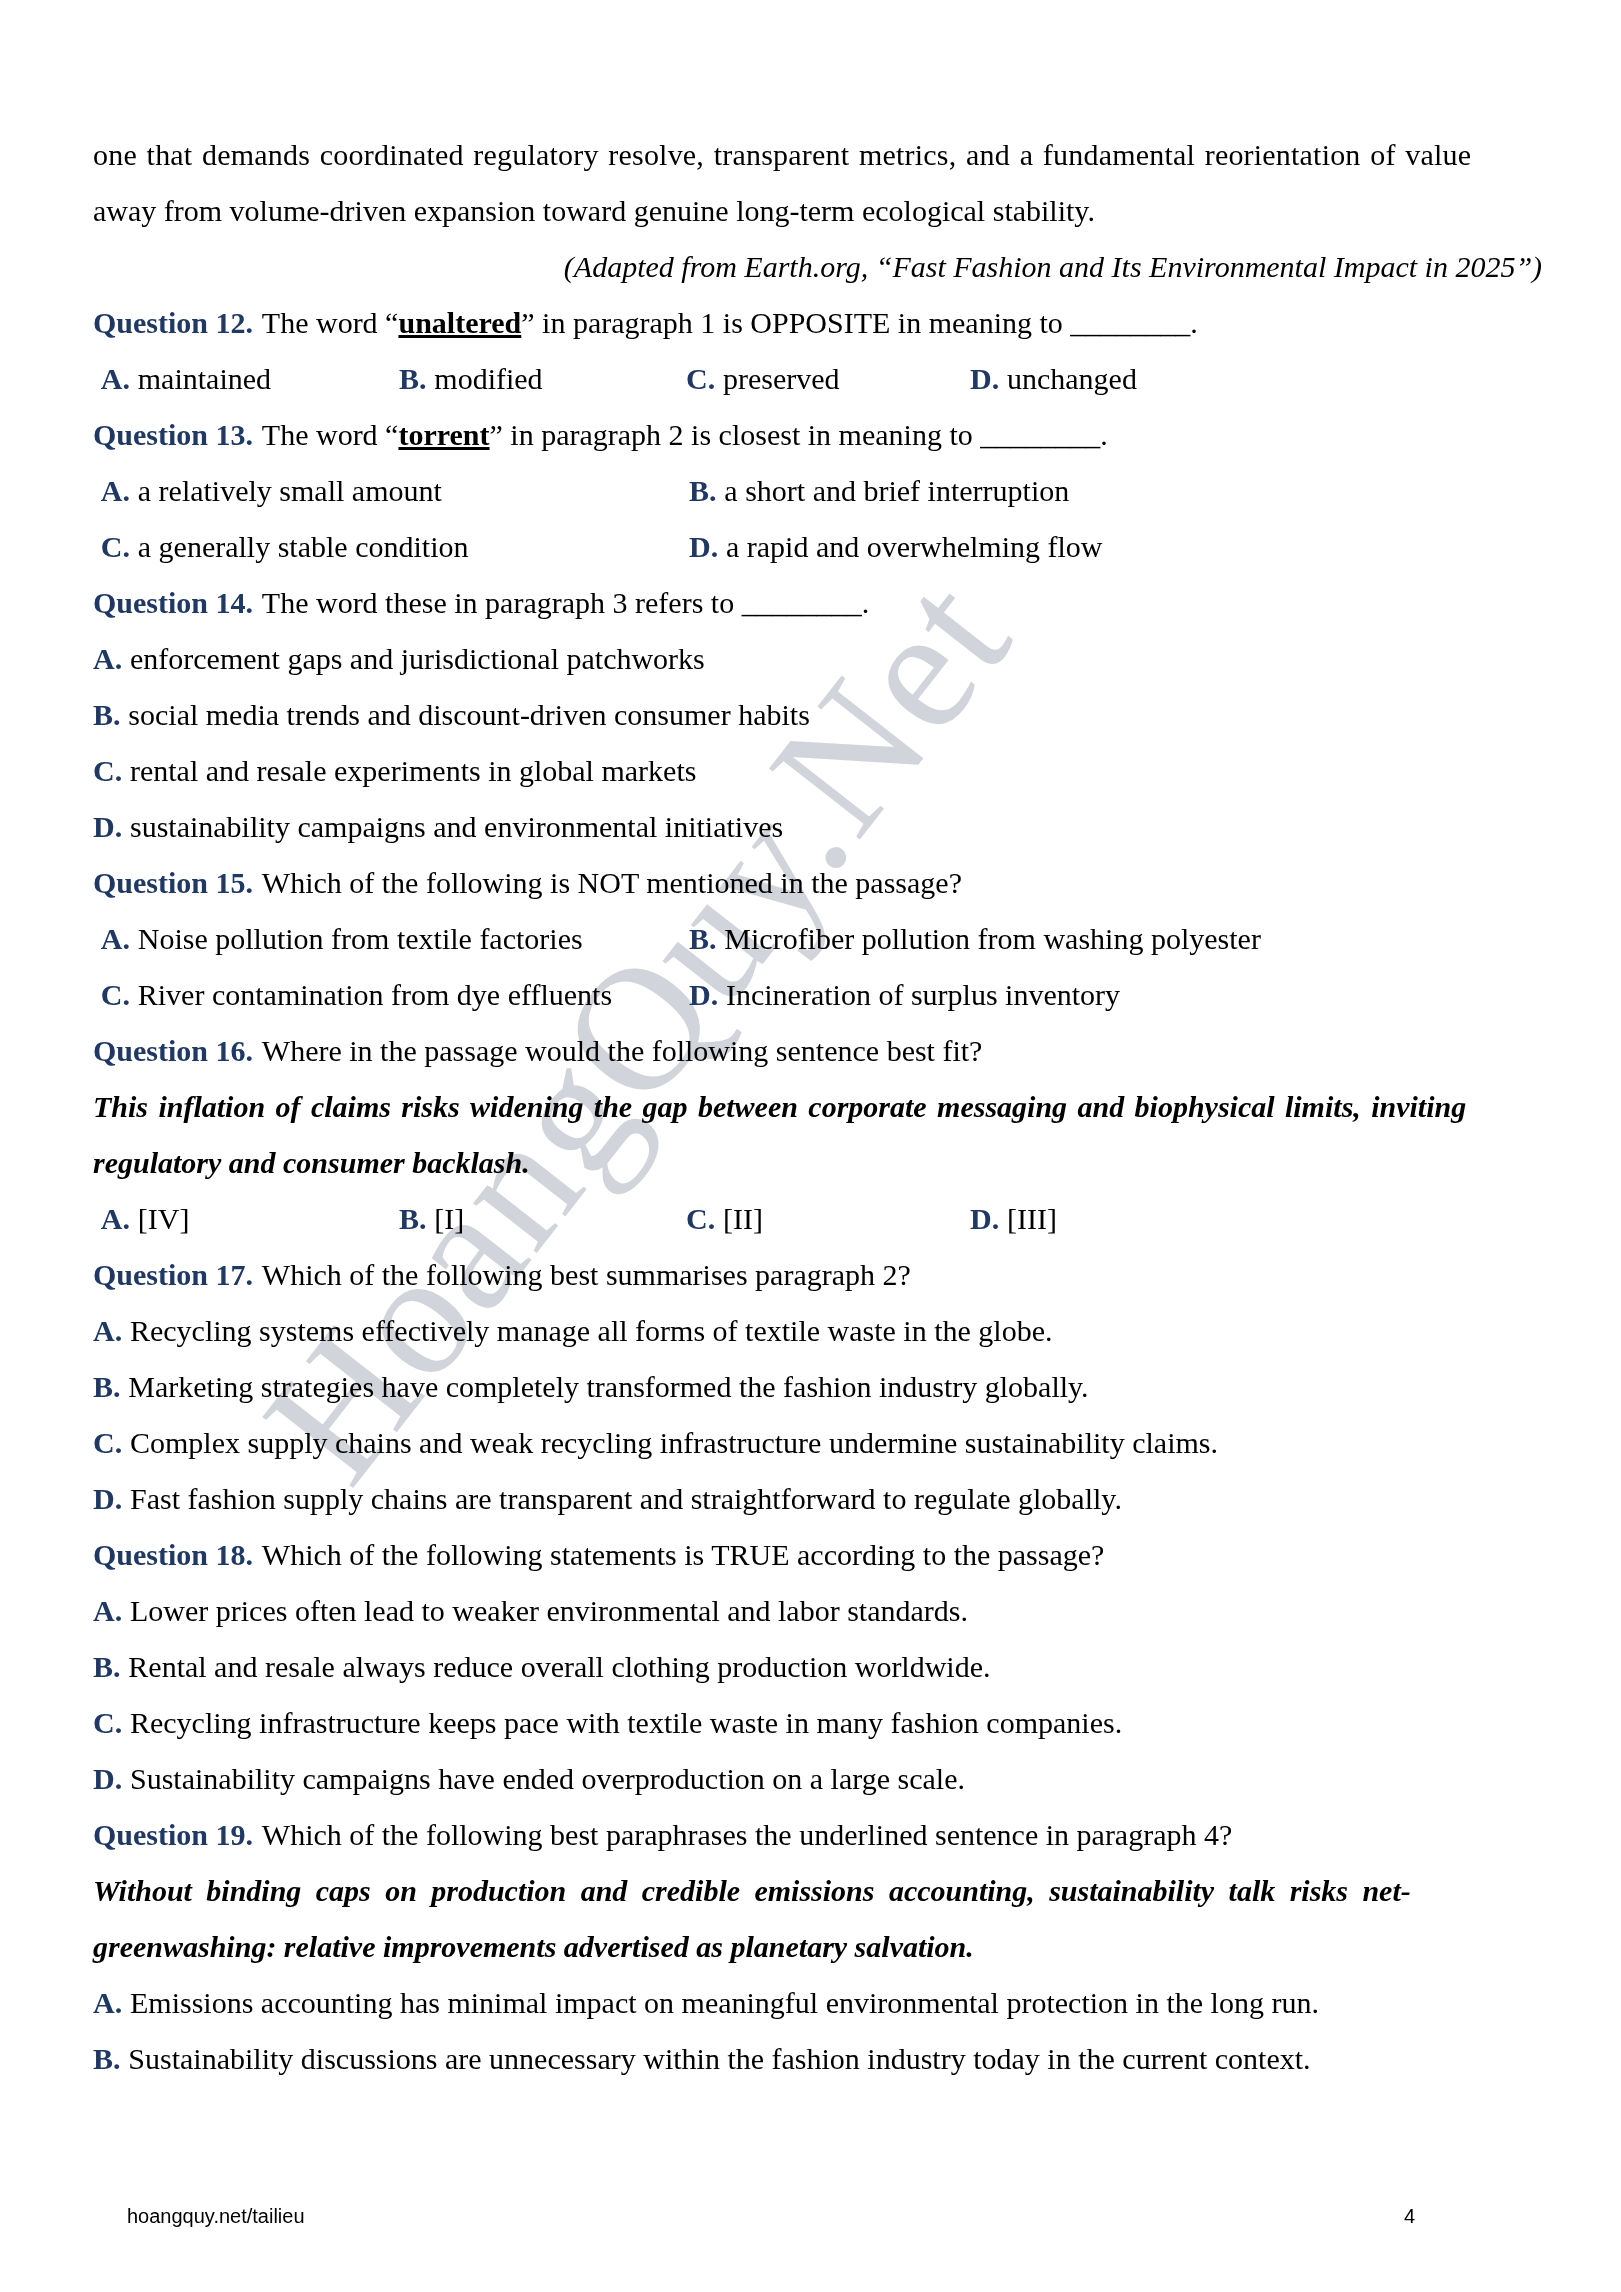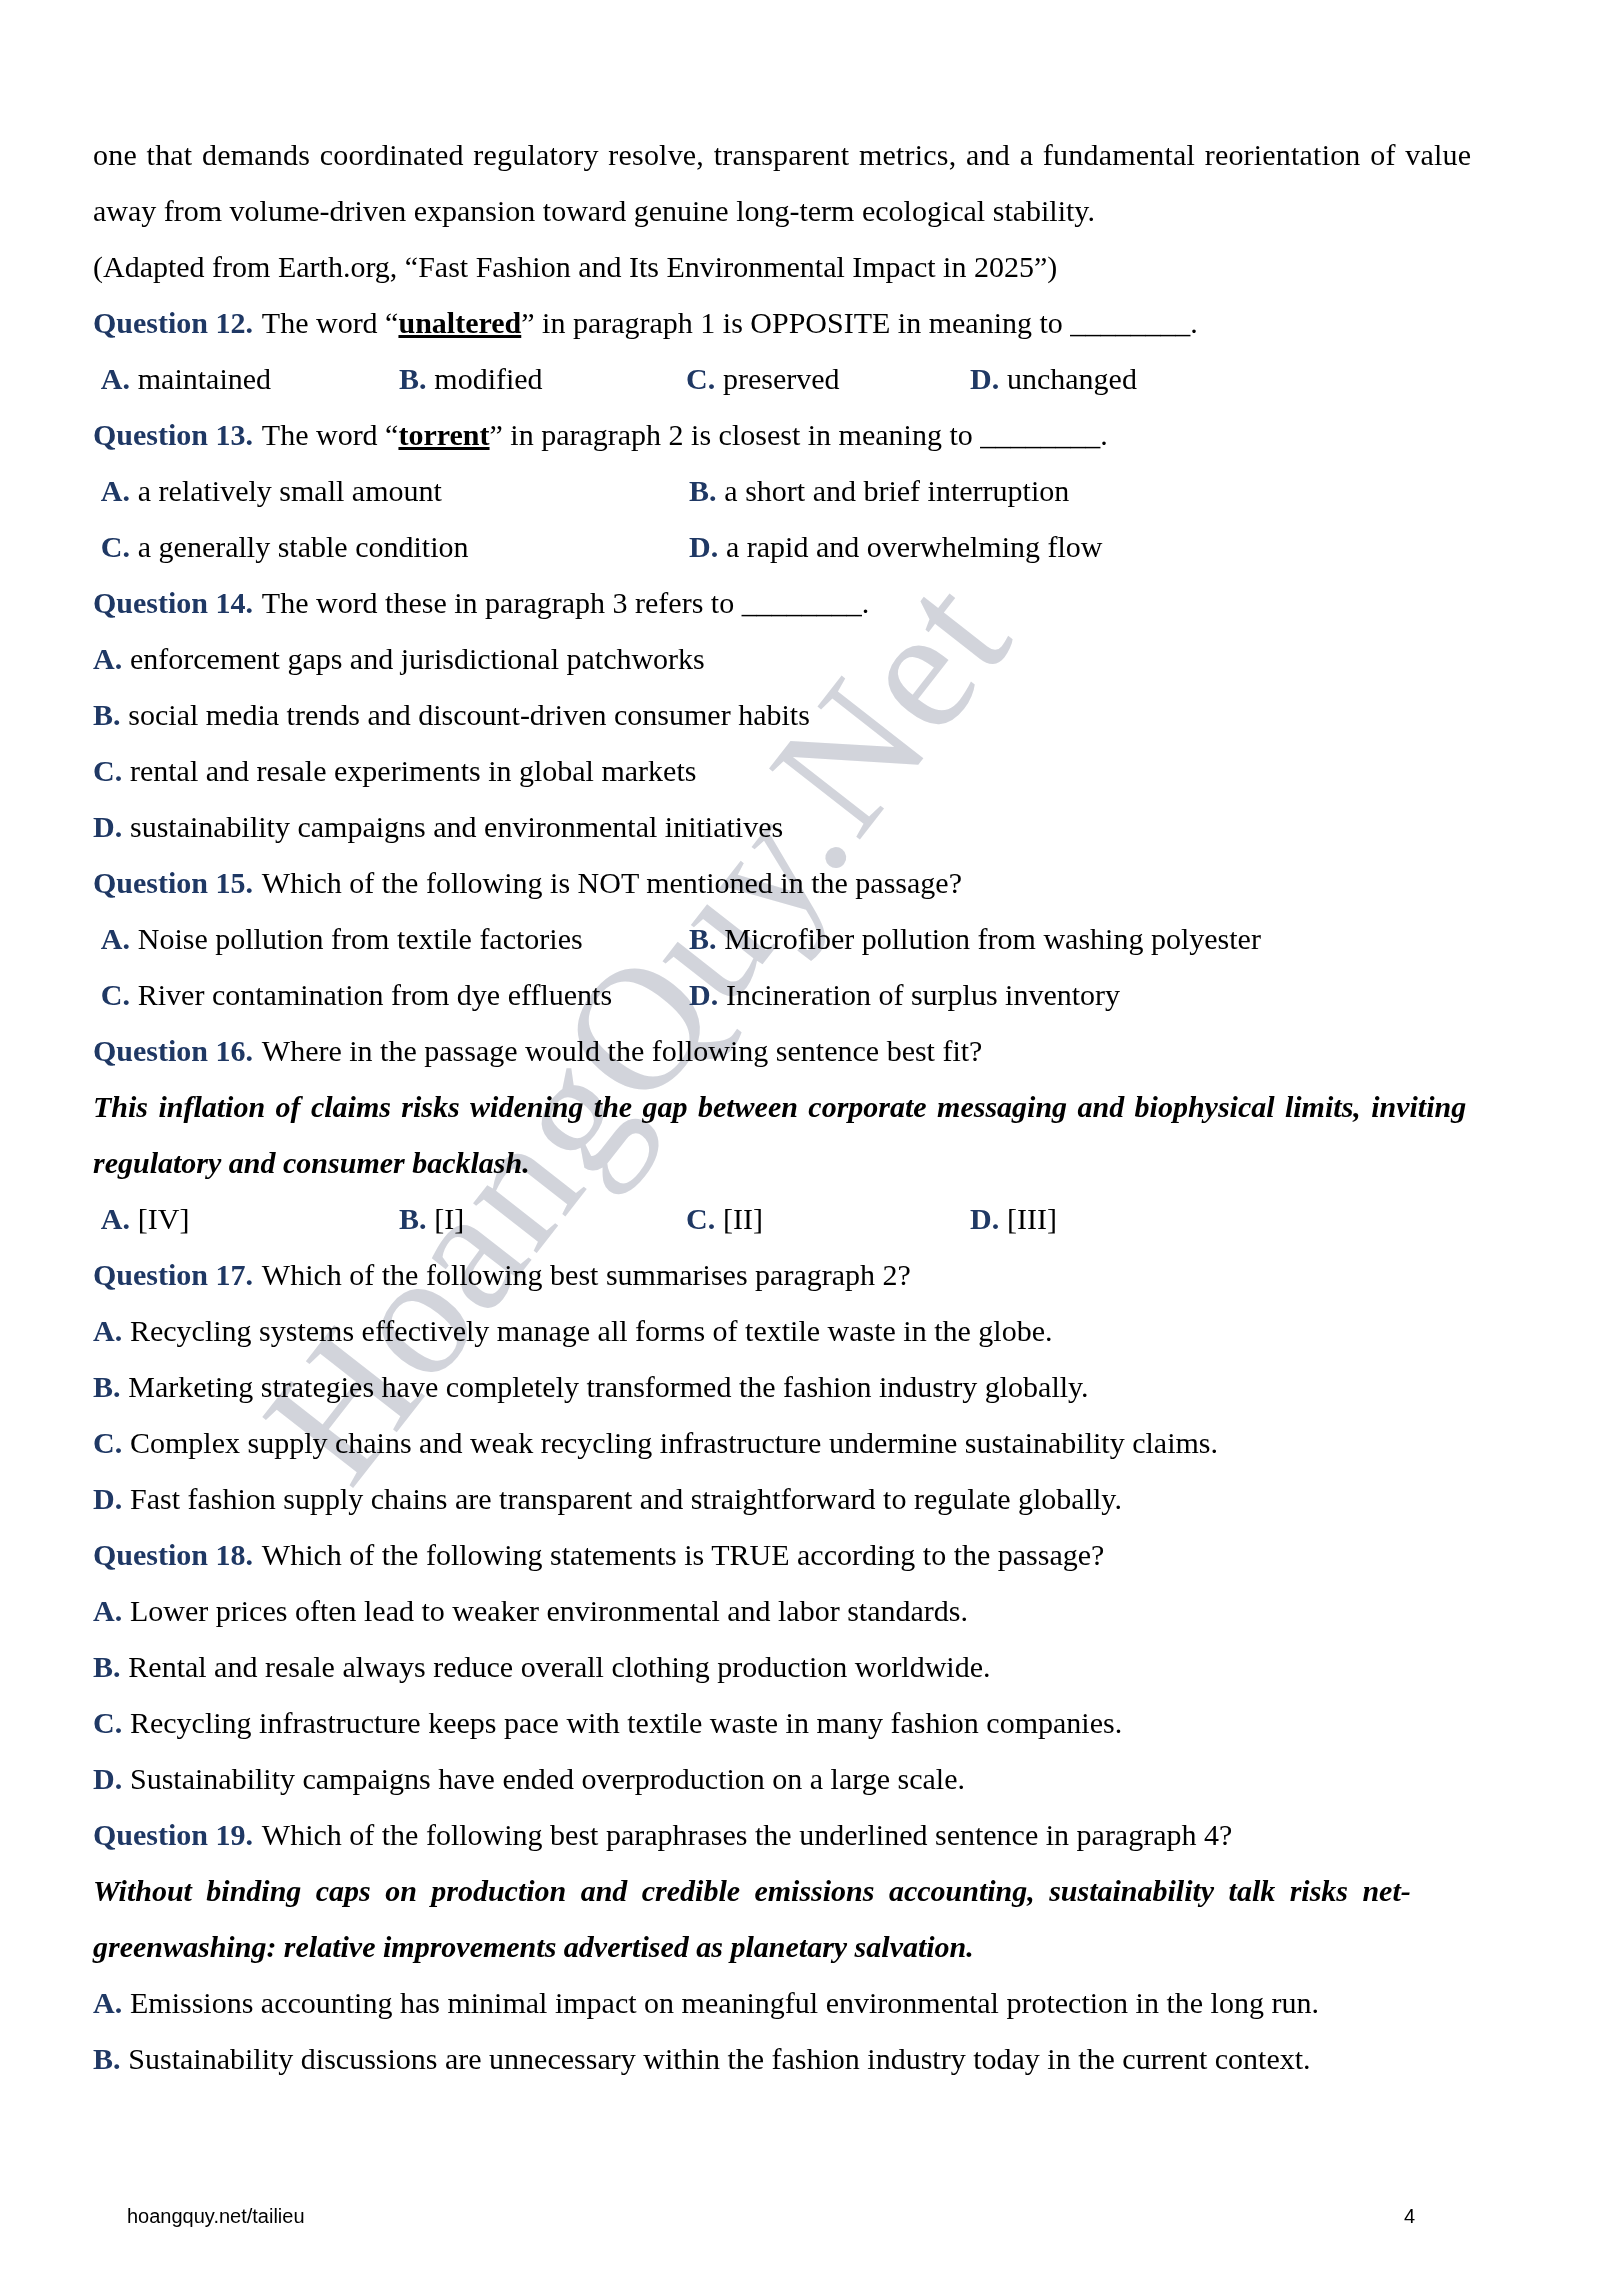--- a/index.html
+++ b/index.html
@@ -16,21 +16,21 @@
     transform:translate(-50%,-50%) rotate(-52deg);
     font-size:176px;color:#aeb2bf;opacity:.55;
     white-space:nowrap;z-index:0;letter-spacing:2px;
   }
   .content{
     position:absolute;left:93px;top:0;width:1455px;
     padding-top:127px;z-index:1;
   }
   .line{height:56px;line-height:56px;white-space:nowrap;position:relative;}
   .just{letter-spacing:0.2px;word-spacing:2px;}
-  .attrib{text-align:left;padding-right:5.9px;}
+  .attrib{text-align:right;font-style:italic;padding-right:5.9px;}
   .qlabel{font-weight:bold;color:#1f3864;margin-right:8.8px;}
   .ol{font-weight:bold;color:#1f3864;margin-right:7.8px;}
   .kw{font-weight:bold;text-decoration:underline;text-align:center;}
   .ins{font-weight:bold;font-style:italic;}
   .ws3{word-spacing:2.9px;}
   .ws8{word-spacing:6.9px;}
   .opt{position:absolute;top:0;}
   .c1{left:7.8px;} .c2{left:306px;} .c3{left:593px;} .c4{left:877px;}
   .h1{left:7.8px;} .h2{left:596px;}
   .footer{

